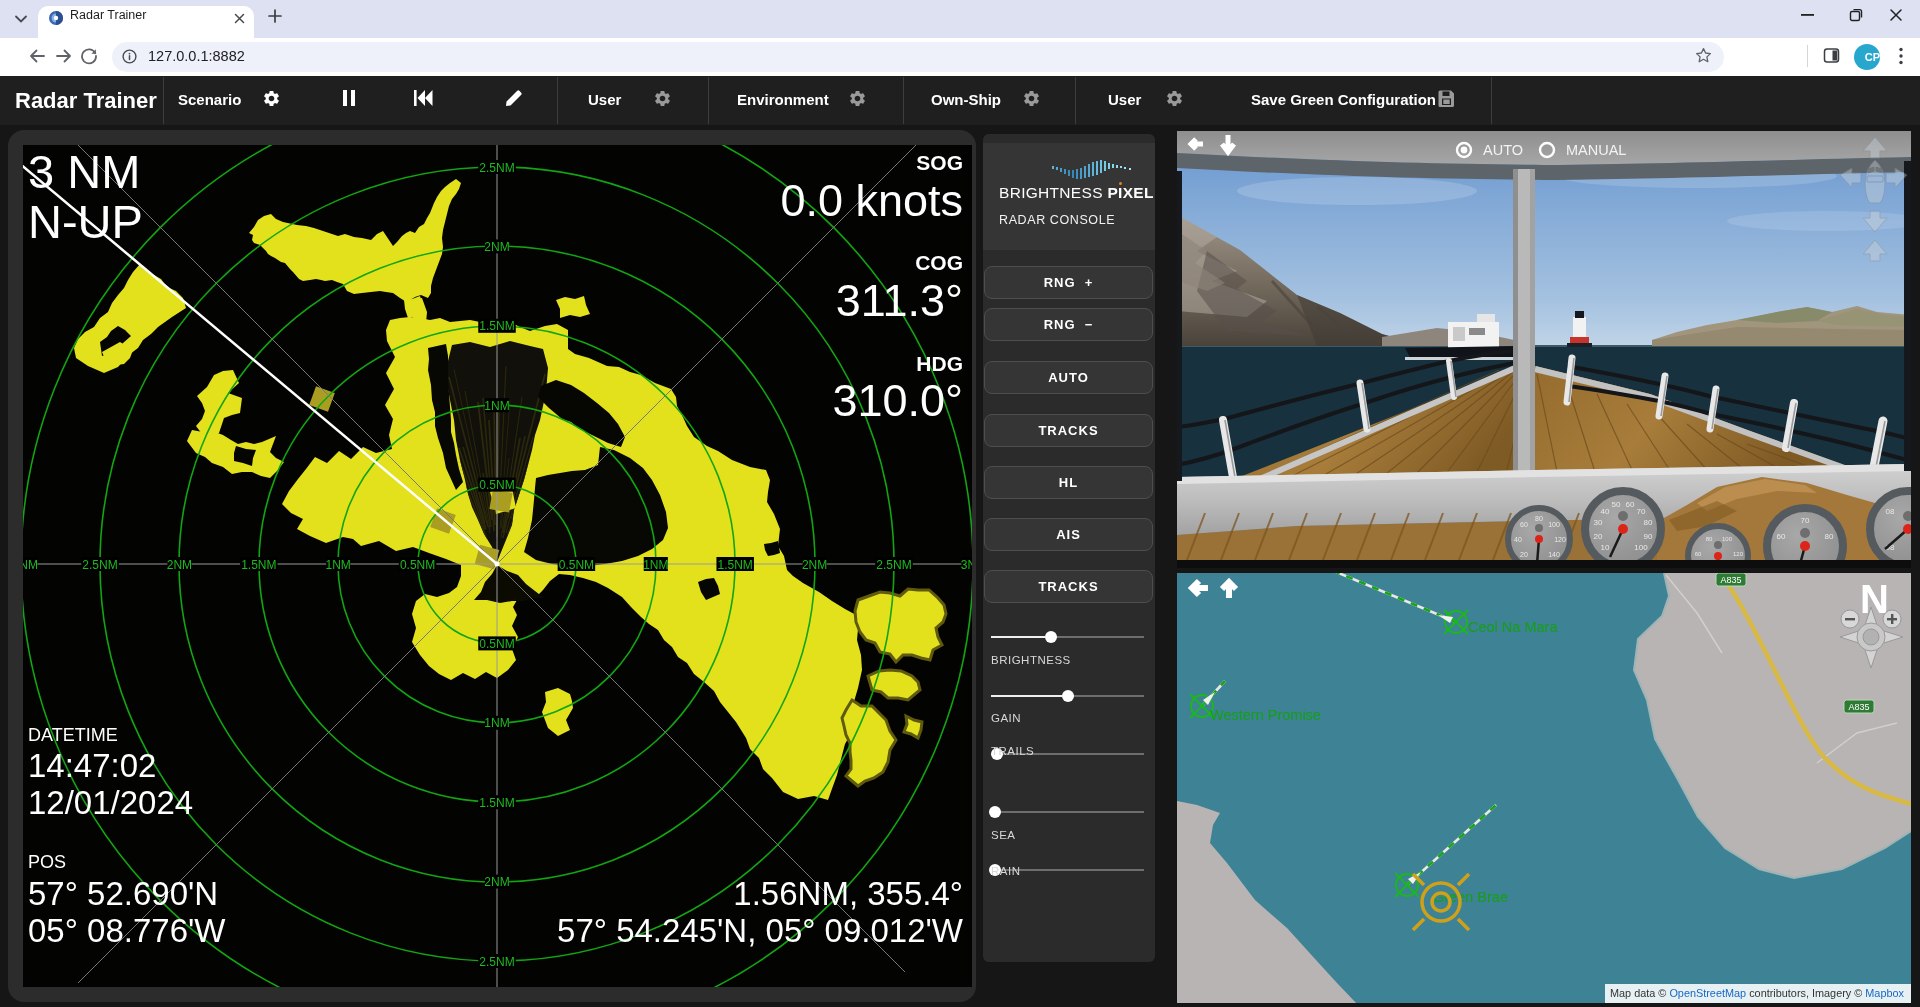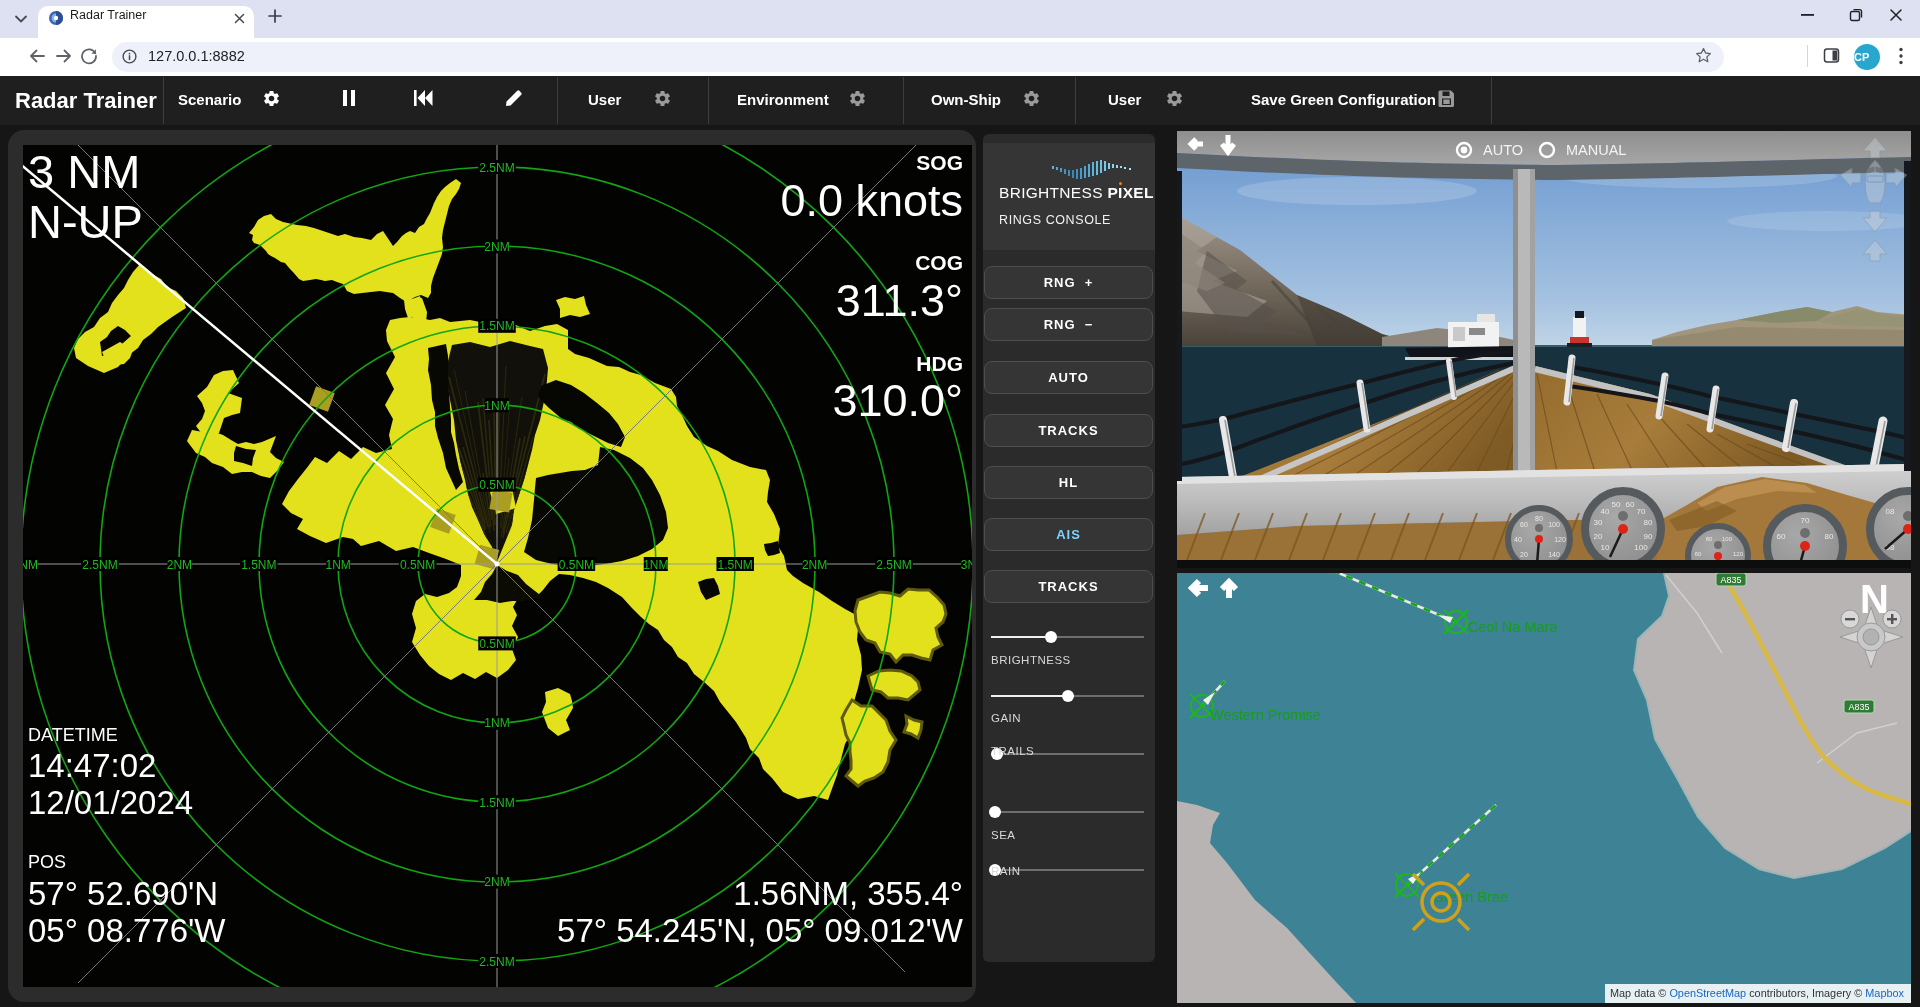--- a/index.html
+++ b/index.html
@@ -82,21 +82,21 @@
   </svg>
 <div class="abs" style="left:148px;top:48px;font-size:14.5px;color:#202124">127.0.0.1:8882</div>
 <svg class="abs" style="left:1695px;top:47px" width="17" height="17" viewBox="0 0 17 17">
     <path d="M8.5 1.6 L10.6 6 L15.4 6.6 L11.9 9.9 L12.8 14.7 L8.5 12.3 L4.2 14.7 L5.1 9.9 L1.6 6.6 L6.4 6 Z" fill="none" stroke="#5f6368" stroke-width="1.3" stroke-linejoin="round"></path>
   </svg>
 <div class="abs" style="left:1807px;top:45px;width:1px;height:22px;background:#d4d6da"></div>
 <svg class="abs" style="left:1823px;top:47px" width="17" height="17" viewBox="0 0 17 17">
     <rect x="1.5" y="2" width="14" height="13" rx="2.5" fill="none" stroke="#3b3f44" stroke-width="1.5"></rect>
     <rect x="9.5" y="3.5" width="4.8" height="10" fill="#3b3f44"></rect>
   </svg>
-<div class="abs" style="left:1854px;top:44px;width:26px;height:26px;border-radius:50%;background:#28a7ce;color:#fff;font-size:11px;font-weight:bold;text-align:left;line-height:26px">CP</div>
+<div class="abs" style="left:1854px;top:44px;width:26px;height:26px;border-radius:50%;background:#28a7ce;color:#fff;font-size:11px;font-weight:bold;text-align:right;line-height:26px">CP</div>
 <svg class="abs" style="left:1893px;top:46px" width="16" height="20" viewBox="0 0 16 20">
     <circle cx="8" cy="3.5" r="1.7" fill="#3b3f44"></circle>
     <circle cx="8" cy="10" r="1.7" fill="#3b3f44"></circle>
     <circle cx="8" cy="16.5" r="1.7" fill="#3b3f44"></circle>
   </svg>
 <div id="toolbar"></div>
 <div class="abs" style="left:15px;top:88px;font-size:22px;font-weight:bold;color:#fff">Radar Trainer</div>
 <div class="tsep" style="left:163px"></div>
 <div class="titem" style="left:178px">Scenario</div>
 <svg class="abs" style="left:262px;top:89px" width="19" height="19" viewBox="0 0 24 24">
@@ -299,27 +299,27 @@
       <rect x="54" y="3" width="2" height="10" fill="#75cae8"></rect>
       <rect x="58" y="5" width="2" height="6" fill="#7dd2ea"></rect>
       <rect x="62" y="6" width="2" height="4" fill="#85d8ec"></rect>
       <rect x="66" y="7" width="2" height="3" fill="#8ddcee"></rect>
       <rect x="70" y="8" width="2" height="2" fill="#95e0f0"></rect>
       <rect x="74" y="9" width="2" height="2" fill="#9de4f2"></rect>
       <rect x="79" y="10" width="2" height="2" fill="#a5e8f4"></rect>
   </g>
 </svg>
 <div class="abs" style="left:999px;top:184px;font-size:15.5px;color:#fdfdfd;letter-spacing:0.3px"><span style="font-weight:300">BRIGHTNESS</span> <b>P<span style="position:relative">I<span style="position:absolute;left:1px;top:-2px;width:3px;height:3px;background:#e8821e;border-radius:50%"></span></span>XEL</b></div>
-<div class="abs" style="left:999px;top:213px;font-size:12.5px;color:#f2f2f2;letter-spacing:0.6px">RINGS CONSOLE</div>
+<div class="abs" style="left:999px;top:213px;font-size:12.5px;color:#f2f2f2;letter-spacing:0.6px">RADAR CONSOLE</div>
 <div class="cbtn" style="left:984px;top:266px">RNG&nbsp;&nbsp;+</div>
 <div class="cbtn" style="left:984px;top:308px">RNG&nbsp;&nbsp;−</div>
 <div class="cbtn" style="left:984px;top:361px">AUTO</div>
 <div class="cbtn" style="left:984px;top:414px">TRACKS</div>
 <div class="cbtn" style="left:984px;top:466px">HL</div>
-<div class="cbtn" style="left:984px;top:518px;color:#7dd3fc">AIS</div>
+<div class="cbtn" style="left:984px;top:518px;color:#ffffff">AIS</div>
 <div class="cbtn" style="left:984px;top:570px">TRACKS</div>
 <div class="slider" style="left:991px;top:636px;width:153px">
     <div class="sfill" style="width:54px"></div>
     <div class="sthumb" style="left:54px"></div>
   </div>
 <div class="slabel" style="left:991px;top:654px">BRIGHTNESS</div>
 <div class="slider" style="left:991px;top:695px;width:153px">
     <div class="sfill" style="width:71px"></div>
     <div class="sthumb" style="left:71px"></div>
   </div>

